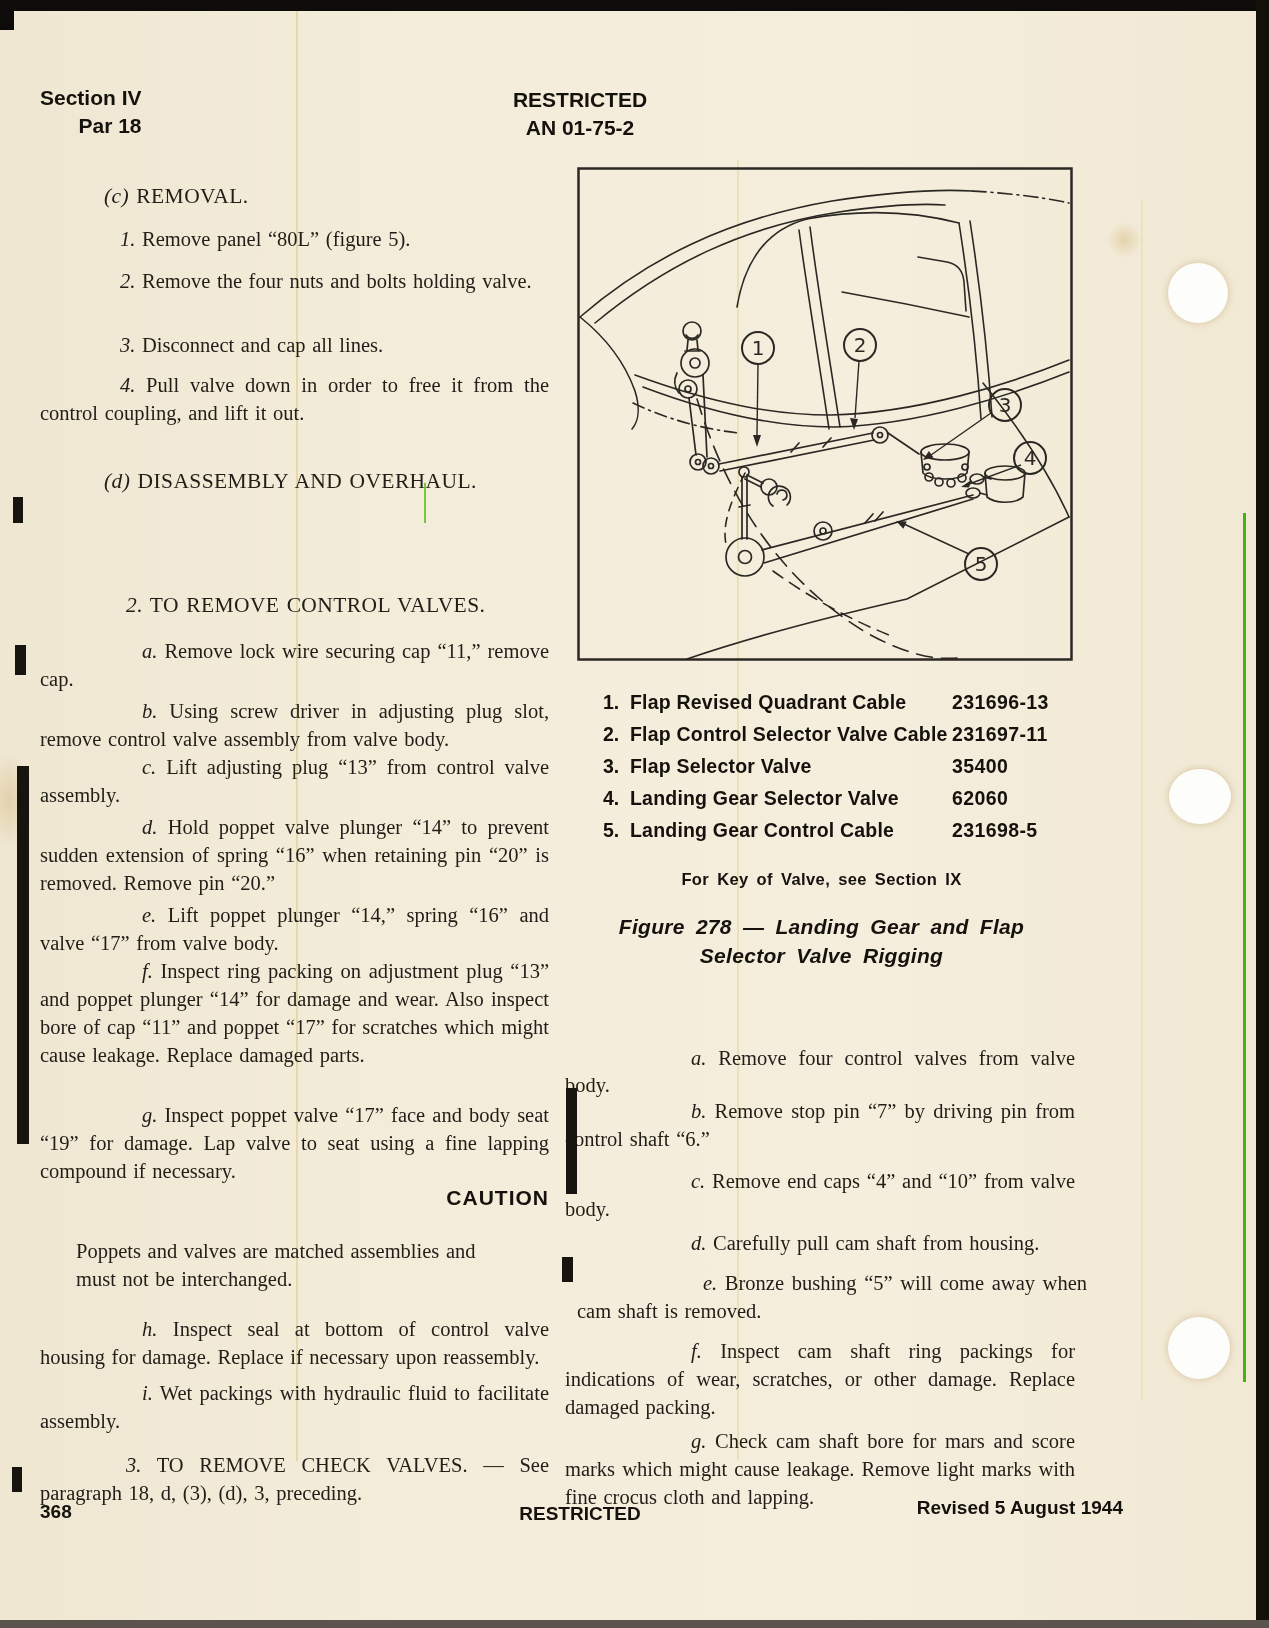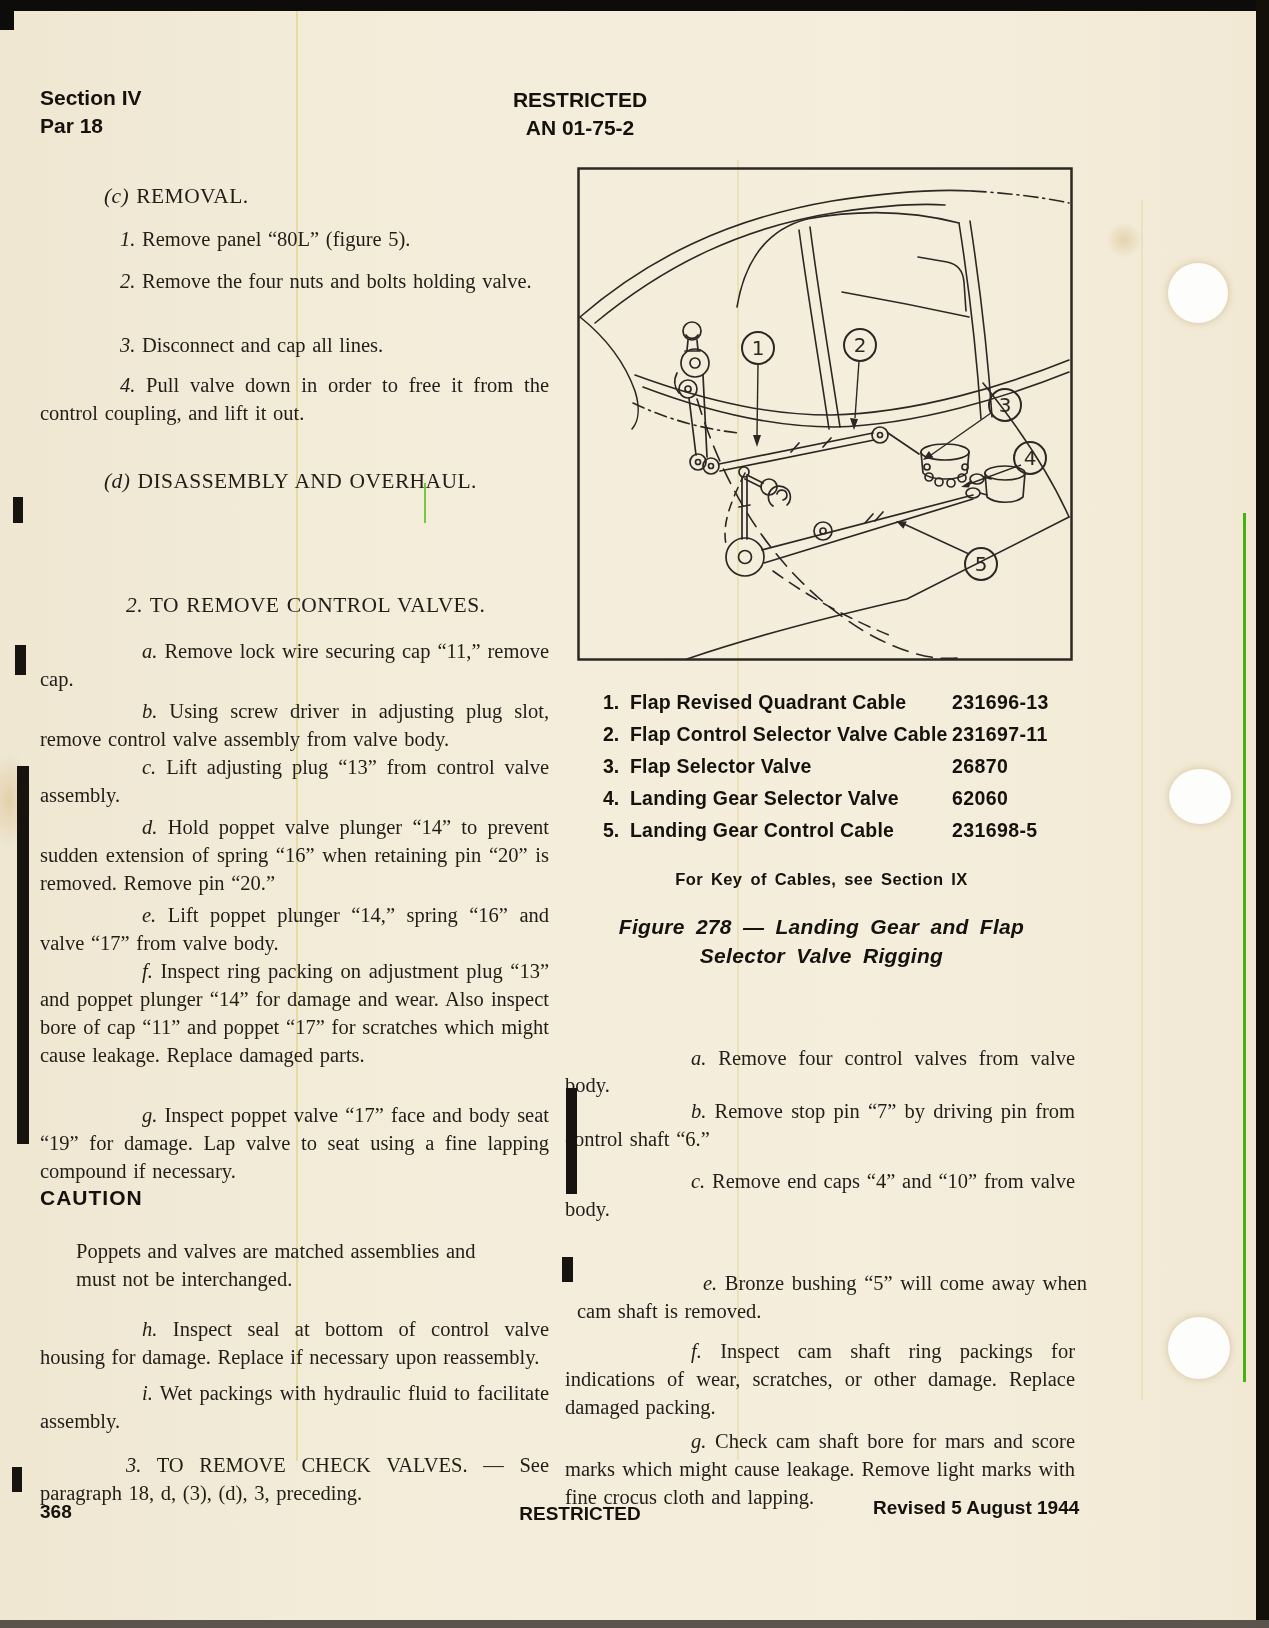--- a/index.html
+++ b/index.html
@@ -28,21 +28,21 @@
   .stain2{left:1106px;top:222px;width:36px;height:36px;background:radial-gradient(circle,rgba(196,156,70,.3),rgba(196,156,70,0) 70%);}
   
   .rbar{position:absolute;background:#17140f;}
   .rb1{left:13px;top:497px;width:10px;height:26px;}
   .rb2{left:15px;top:645px;width:11px;height:30px;}
   .rb3{left:17px;top:766px;width:12px;height:378px;}
   .rb4{left:12px;top:1467px;width:10px;height:25px;}
   .rb5{left:566px;top:1088px;width:11px;height:106px;}
   .rb6{left:562px;top:1257px;width:11px;height:25px;}
   
-  .tb{position:absolute;}
+  .tb{position:absolute;text-align:right;}
   .sans{font-family:"Liberation Sans",sans-serif;font-weight:bold;color:#15120d;}
   .hdr{font-size:21px;line-height:28px;}
   .hdr-center{left:455px;width:250px;text-align:center;}
   .body-p{position:absolute;left:40px;width:509px;font-size:20.5px;line-height:28px;
           text-align:justify;word-spacing:1.5px;color:#211d17;}
   .body-p.r{left:565px;width:510px;}
   .ind64{text-indent:64px;}
   .ind80{text-indent:80px;}
   .ind86{text-indent:86px;}
   .ind102{text-indent:102px;}
@@ -223,45 +223,46 @@
         <span class="ppart">231696-13</span>
       </div>
     <div class="prow">
         <span class="pnum">2.</span>
         <span class="pname">Flap Control Selector Valve Cable</span>
         <span class="ppart">231697-11</span>
       </div>
     <div class="prow">
         <span class="pnum">3.</span>
         <span class="pname">Flap Selector Valve</span>
-        <span class="ppart">26870</span>
+        <span class="ppart">35400</span>
       </div>
     <div class="prow">
         <span class="pnum">4.</span>
         <span class="pname">Landing Gear Selector Valve</span>
         <span class="ppart">62060</span>
       </div>
     <div class="prow">
         <span class="pnum">5.</span>
         <span class="pname">Landing Gear Control Cable</span>
         <span class="ppart">231698-5</span>
       </div>
   </div>
 
-  <div class="tb sans key-note">For Key of Cables, see Section IX</div>
+  <div class="tb sans key-note">For Key of Valve, see Section IX</div>
 
   <div class="tb sans fig-caption">
     <div>Figure 278 — Landing Gear and Flap</div>
     <div>Selector Valve Rigging</div>
   </div>
 
 
   <p class="body-p r ind126" style="top:1024px;line-height:27px;"><span class="it">a.</span> <span>Remove four control valves from valve body.</span></p>
   <p class="body-p r ind126" style="top:1076px;"><span class="it">b.</span> <span>Remove stop pin “7” by driving pin from control shaft “6.”</span></p>
   <p class="body-p r ind126" style="top:1146px;"><span class="it">c.</span> <span>Remove end caps “4” and “10” from valve body.</span></p>
+  <p class="body-p r ind126" style="top:1208px;"><span class="it">d.</span> <span>Carefully pull cam shaft from housing.</span></p>
   <p class="body-p r ind126" style="top:1248px;margin-left:12px;"><span class="it">e.</span> <span>Bronze bushing “5” will come away when cam shaft is removed.</span></p>
   <p class="body-p r ind126" style="top:1316px;"><span class="it">f.</span> <span>Inspect cam shaft ring packings for indications of wear, scratches, or other damage. Replace damaged packing.</span></p>
   <p class="body-p r ind126" style="top:1406px;"><span class="it">g.</span> <span>Check cam shaft bore for mars and score marks which might cause leakage. Remove light marks with fine crocus cloth and lapping.</span></p>
 
   <div class="tb sans footer" style="left:40px;top:1501px;">368</div>
   <div class="tb sans footer hdr-center" style="top:1503px;">RESTRICTED</div>
   <div class="tb sans footer" style="left:873px;top:1497px;width:250px;">Revised 5 August 1944</div>
 
   <div class="rbar rb1"></div>
   <div class="rbar rb2"></div>

